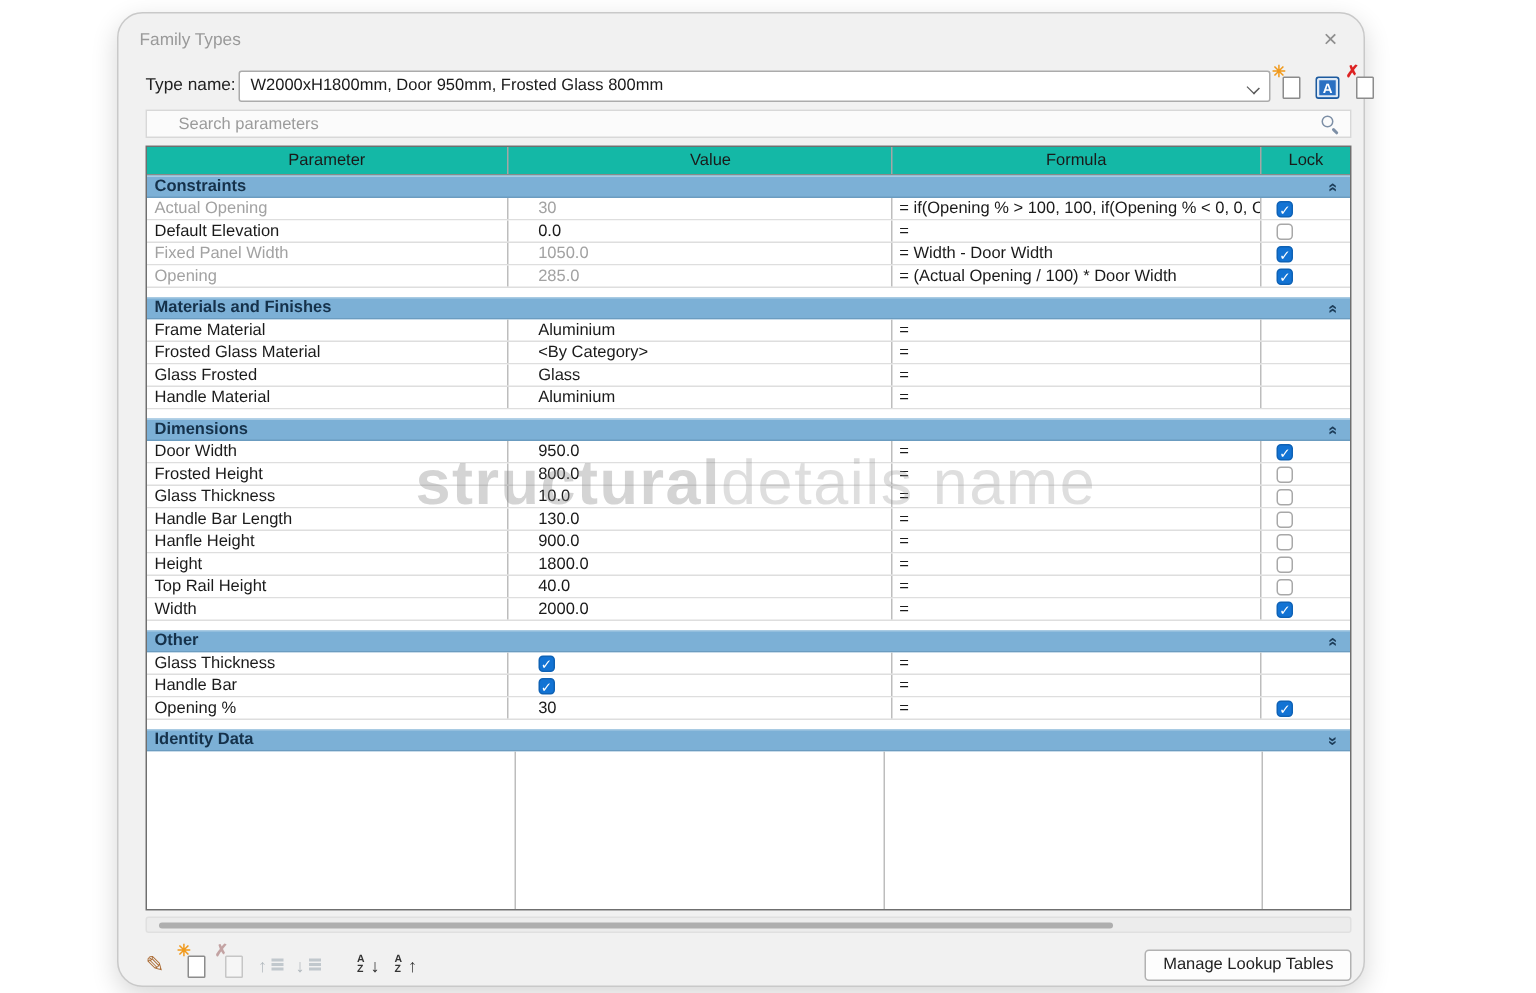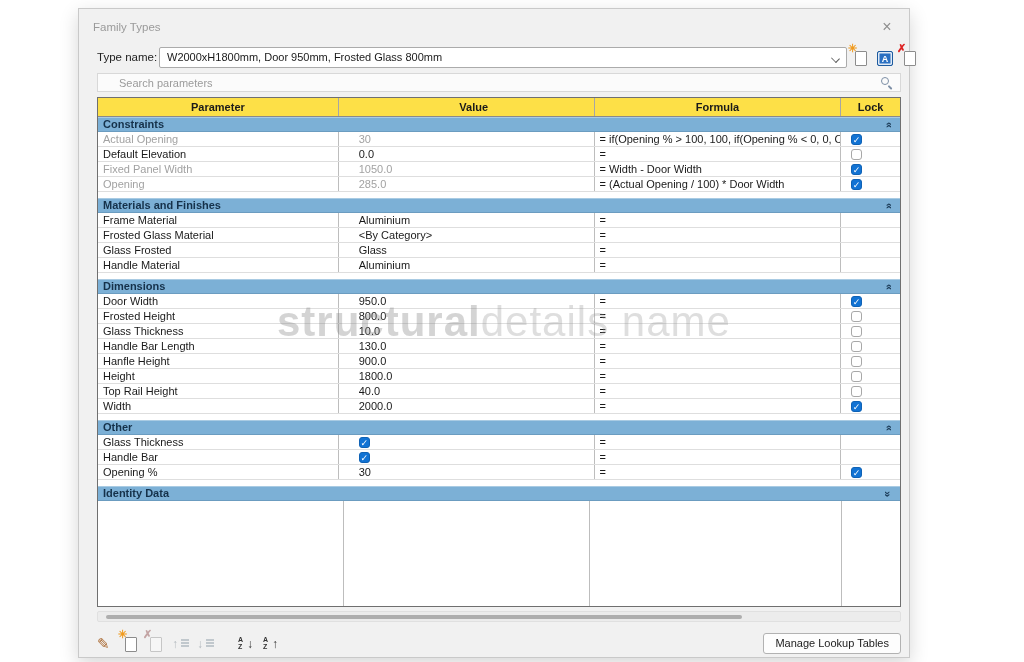--- a/index.html
+++ b/index.html
@@ -1,20 +1,20 @@
 <!DOCTYPE html>
 <html><head>
 <meta charset="utf-8">
 <style>
   * { margin:0; padding:0; box-sizing:border-box; }
   html,body { width:1024px; height:662px; background:#ffffff; overflow:hidden;
               font-family:"Liberation Sans", sans-serif; }
 
   .dialog { position:absolute; left:78px; top:8px; width:832px; height:650px;
-            background:#f1f1f1; border:1px solid #c9c9c9; border-radius:0;
+            background:#f1f1f1; border:1px solid #c9c9c9; border-radius:17px;
             box-shadow:0 6px 18px rgba(0,0,0,.16); }
 
   .dlg-title { position:absolute; left:14px; top:12px; font-size:11.5px; color:#9a9a9a; }
   .dlg-close { position:absolute; right:12px; top:8px; width:20px; height:20px; text-align:center;
                line-height:20px; font-size:16px; color:#8f8f8f; cursor:pointer; }
 
   .type-row { position:absolute; left:18px; top:38px; width:796px; height:22px; }
   .type-label { position:absolute; left:0; top:4px; font-size:11.5px; color:#222; }
   .combo { position:absolute; left:62px; top:0; width:688px; height:21px; background:#fff;
            border:1px solid #ababab; border-radius:2px; font-size:11px; color:#1a1a1a;
@@ -37,21 +37,21 @@
                 border:1px solid #d8d8d8; }
   .search-ph { position:absolute; left:21px; top:3px; font-size:11px; color:#9b9b9b; }
   .mag { position:absolute; right:7px; top:3px; width:12px; height:12px; }
   .mag .lens { position:absolute; left:0; top:0; width:8px; height:8px; border:1.6px solid #7d8fa6; border-radius:50%; }
   .mag .handle { position:absolute; left:8px; top:8px; width:5px; height:1.8px; background:#7d8fa6;
                  transform:rotate(45deg); transform-origin:0 0; border-radius:1px; }
 
   
   .grid-frame { position:absolute; left:18px; top:88px; width:804px; height:510px;
                 border:1px solid #6f6f6f; background:#fff; display:flex; flex-direction:column; overflow:hidden; }
-  .grid-head { display:flex; height:19px; background:#fde047; border-bottom:1px solid #8a8a8a; flex:none;font-weight:bold; }
+  .grid-head { display:flex; height:19px; background:#14b8a6; border-bottom:1px solid #8a8a8a; flex:none; }
   .hcell { font-size:11px; color:#1a1a1a; text-align:center; line-height:18px;
            border-right:1px solid #a6a6a6; height:100%; }
   .hcell:last-child { border-right:none; }
   .w-param { width:246px; } .w-value { width:246px;margin-left:15px; } .w-formula { width:252px; } .w-lock { width:60px; }
 
   .sec { height:15px; flex:none; background:#7cb0d6; border-top:1px solid #a9cbe3; border-bottom:1px solid #6b9cc0;
          display:flex; align-items:center; cursor:pointer; }
   .sec-label { font-size:11px; font-weight:bold; color:#15314a; padding-left:5px; line-height:13px; flex:1; }
   .chev { font-size:11px; font-weight:bold; color:#1c3c58; margin-right:9px;
           transform:rotate(-90deg); line-height:10px; }

